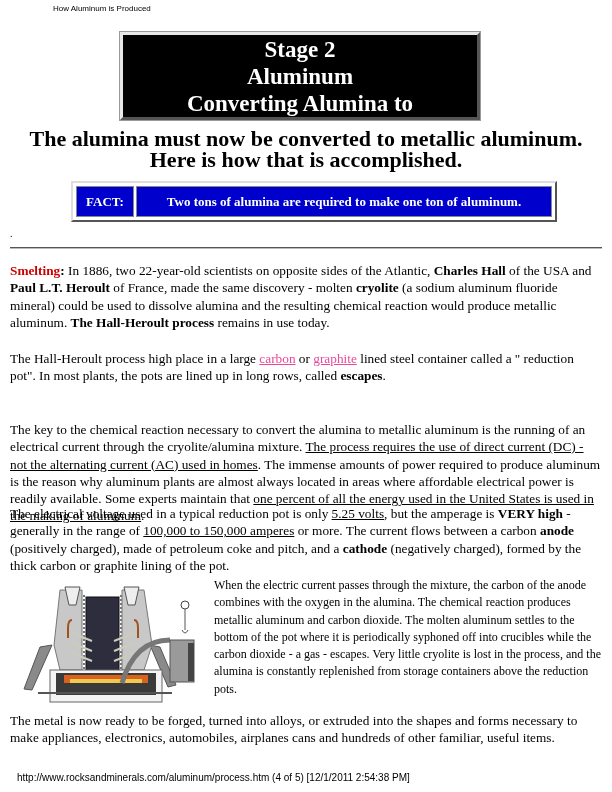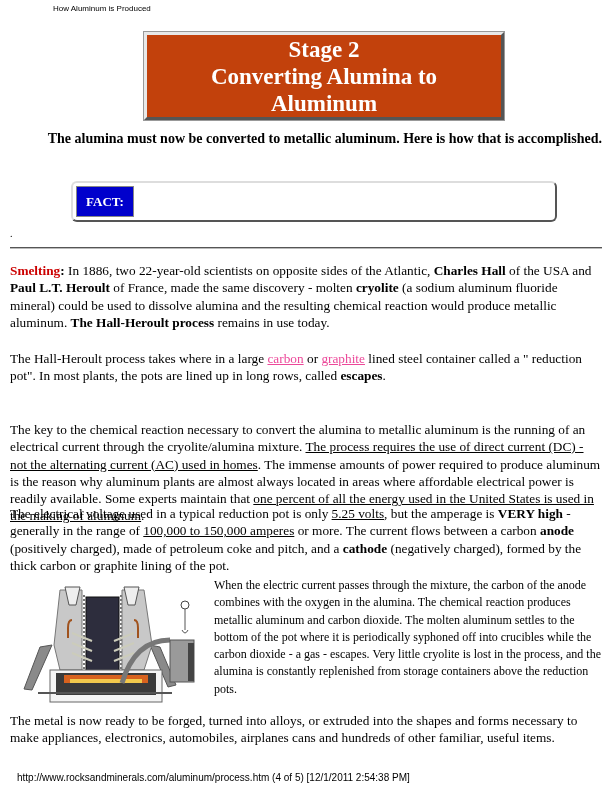--- a/index.html
+++ b/index.html
@@ -1,65 +1,66 @@
 <!DOCTYPE html>
 <html><head>
   <meta charset="utf-8">
   <style>
     html, body { margin: 0; padding: 0; background: #fff; }
     body { width: 612px; height: 792px; position: relative; overflow: hidden; font-family: "Liberation Serif", serif; color: #000; }
     .header-line { position: absolute; left: 17px; top: 4px; font-family: "Liberation Sans", sans-serif; font-size: 8px; padding-left: 36px; }
     .footer-line { position: absolute; left: 17px; top: 772px; font-family: "Liberation Sans", sans-serif; font-size: 10px; }
-    .title-box { position: absolute; left: 144px; top: 32px; width: 360px; height: 88px; background: #c2410c;
+    .title-box { position: absolute; left: 120px; top: 32px; width: 360px; height: 88px; background: #000000;
       border-top: 3px solid #e8e8e8; border-left: 3px solid #e8e8e8; border-right: 3px solid #555; border-bottom: 3px solid #555;
       outline: 1px solid #999; box-sizing: border-box; display: flex; flex-direction: column; align-items: center; justify-content: center;
       color: #fff; font-weight: bold; font-size: 23px; line-height: 27px; text-align: center; }
-    .subtitle { position: absolute; left: 10px; top: 128px; width: 592px; text-align: right; font-weight: bold; font-size: 14px; line-height: 21px; }
+    .subtitle { position: absolute; left: 10px; top: 128px; width: 592px; text-align: center; font-weight: bold; font-size: 22px; line-height: 21px; }
     .fact-table { position: absolute; left: 71px; top: 181px; width: 486px; height: 41px; box-sizing: border-box;
       border-top: 2px solid #ddd; border-left: 2px solid #ddd; border-right: 2px solid #555; border-bottom: 2px solid #555;
-      padding: 3px; display: flex; gap: 2px; background: #fff; border-radius: 6px; }
+      padding: 3px; display: flex; gap: 2px; background: #fff; }
     .fact-cell { background: #0000cc; color: #fff; font-weight: bold; font-size: 13px; display: flex; align-items: center; justify-content: center;
       border: 1px solid #888; }
     .fact-label { width: 56px; }
     .fact-text { flex: 1; }
     .dot { position: absolute; left: 10px; top: 228px; font-size: 10px; }
     .hr { position: absolute; left: 10px; top: 247px; width: 592px; height: 0; border-top: 1px solid #555; border-bottom: 1px solid #bbb; }
     .para { position: absolute; left: 10px; width: 592px; font-size: 13.3px; line-height: 17.3px; }
     .red { color: #cc0000; font-weight: bold; }
     a.lnk { color: #ec4899; text-decoration: underline; }
     .u { text-decoration: underline; }
     .img-box { position: absolute; left: 10px; top: 575px; width: 195px; height: 130px; }
     .side-para { position: absolute; left: 214px; top: 577px; width: 392px; font-size: 12px; line-height: 17.3px; }
   </style>
 </head>
 <body>
 
 <div class="header-line">How Aluminum is Produced</div>
 
 <div class="title-box">
   <div>Stage 2</div>
+  <div>Aluminum</div>
   <div>Converting Alumina to</div>
-  <div>Aluminum</div>
 </div>
 
 <div class="subtitle">The alumina must now be converted to metallic aluminum. Here is how that is accomplished.</div>
 
 <div class="fact-table">
   <div class="fact-cell fact-label">FACT:</div>
+  <div class="fact-cell fact-text">Two tons of alumina are required to make one ton of aluminum.</div>
 </div>
 
 <div class="dot">.</div>
 <div class="hr"></div>
 
 <div class="para" style="top:262px;">
   <span class="red">Smelting</span><b>:</b><span> In 1886, two 22-year-old scientists on opposite sides of the Atlantic, </span><b>Charles Hall</b><span> of the USA and </span><b>Paul L.T. Heroult</b><span> of France, made the same discovery - molten </span><b>cryolite</b><span> (a sodium aluminum fluoride mineral) could be used to dissolve alumina and the resulting chemical reaction would produce metallic aluminum. </span><b>The Hall-Heroult process</b><span> remains in use today.</span>
 </div>
 
 <div class="para" style="top:350px;">
-  <span>The Hall-Heroult process takes where in a large </span><a class="lnk" href="#">carbon</a><span> or </span><a class="lnk" href="#">graphite</a><span> lined steel container called a " reduction pot". In most plants, the pots are lined up in long rows, called </span><b>escapes</b><span>.</span>
+  <span>The Hall-Heroult process high place in a large </span><a class="lnk" href="#">carbon</a><span> or </span><a class="lnk" href="#">graphite</a><span> lined steel container called a " reduction pot". In most plants, the pots are lined up in long rows, called </span><b>escapes</b><span>.</span>
 </div>
 
 <div class="para" style="top:401px;margin-top:20px;">
   <span>The key to the chemical reaction necessary to convert the alumina to metallic aluminum is the running of an electrical current through the cryolite/alumina mixture. </span><span class="u">The process requires the use of direct current (DC) - not the alternating current (AC) used in homes</span><span>. The immense amounts of power required to produce aluminum is the reason why aluminum plants are almost always located in areas where affordable electrical power is readily available. Some experts maintain that </span><span class="u">one percent of all the energy used in the United States is used in the making of aluminum</span><span>.</span>
 </div>
 
 <div class="para" style="top:505px;">
   <span>The electrical voltage used in a typical reduction pot is only </span><span class="u">5.25 volts</span><span>, but the amperage is </span><b>VERY high</b><span> - generally in the range of </span><span class="u">100,000 to 150,000 amperes</span><span> or more. The current flows between a carbon </span><b>anode</b><span> (positively charged), made of petroleum coke and pitch, and a </span><b>cathode</b><span> (negatively charged), formed by the thick carbon or graphite lining of the pot.</span>
 </div>
 

